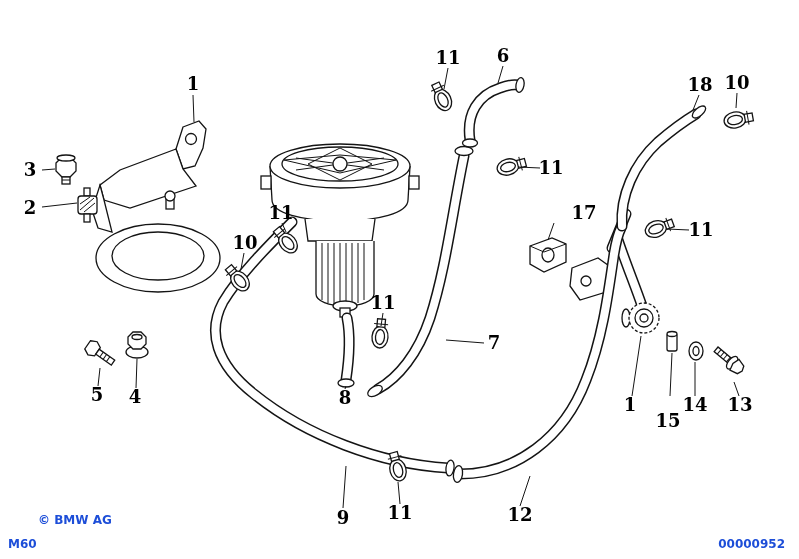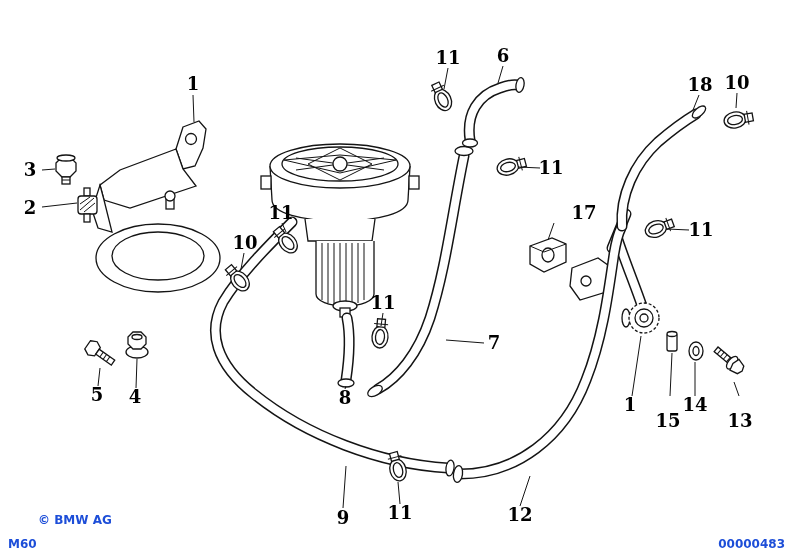--- a/index.html
+++ b/index.html
@@ -241,19 +241,19 @@
       <span class="callout" style="left: 494px; top: 343px;">7</span>
       <span class="callout" style="left: 345px; top: 398px;">8</span>
       <span class="callout" style="left: 97px; top: 395px;">5</span>
       <span class="callout" style="left: 135px; top: 397px;">4</span>
       <span class="callout" style="left: 343px; top: 518px;">9</span>
       <span class="callout" style="left: 400px; top: 513px;">11</span>
       <span class="callout" style="left: 520px; top: 515px;">12</span>
       <span class="callout" style="left: 630px; top: 405px;">1</span>
       <span class="callout" style="left: 668px; top: 405px; margin-top: 16px;">15</span>
       <span class="callout" style="left: 695px; top: 405px;">14</span>
-      <span class="callout" style="left: 740px; top: 405px; margin-top: 16px;">13</span>
+      <span class="callout" style="left: 740px; top: 405px;">13</span>
     </div>
 
   <div id="copyright" class="meta">© BMW AG</div>
   <div id="model-code" class="meta">M60</div>
-  <div id="doc-number" class="meta">00000483</div>
+  <div id="doc-number" class="meta">00000952</div>
 </div>
 
 </body></html>

